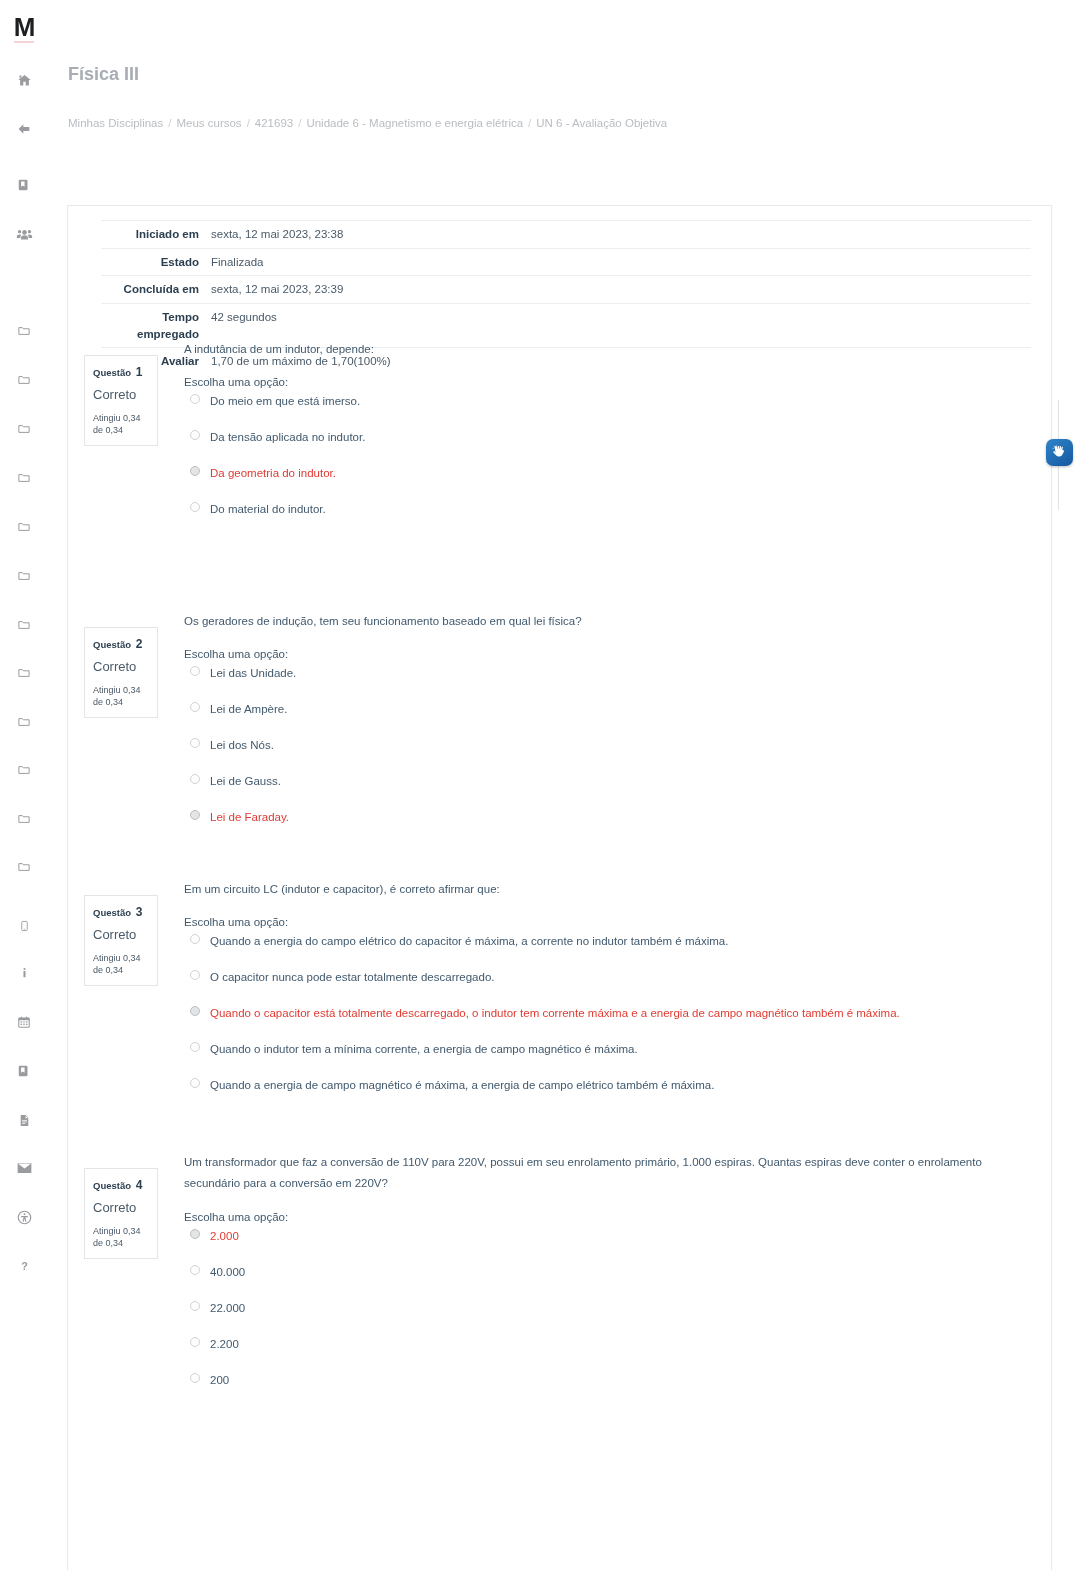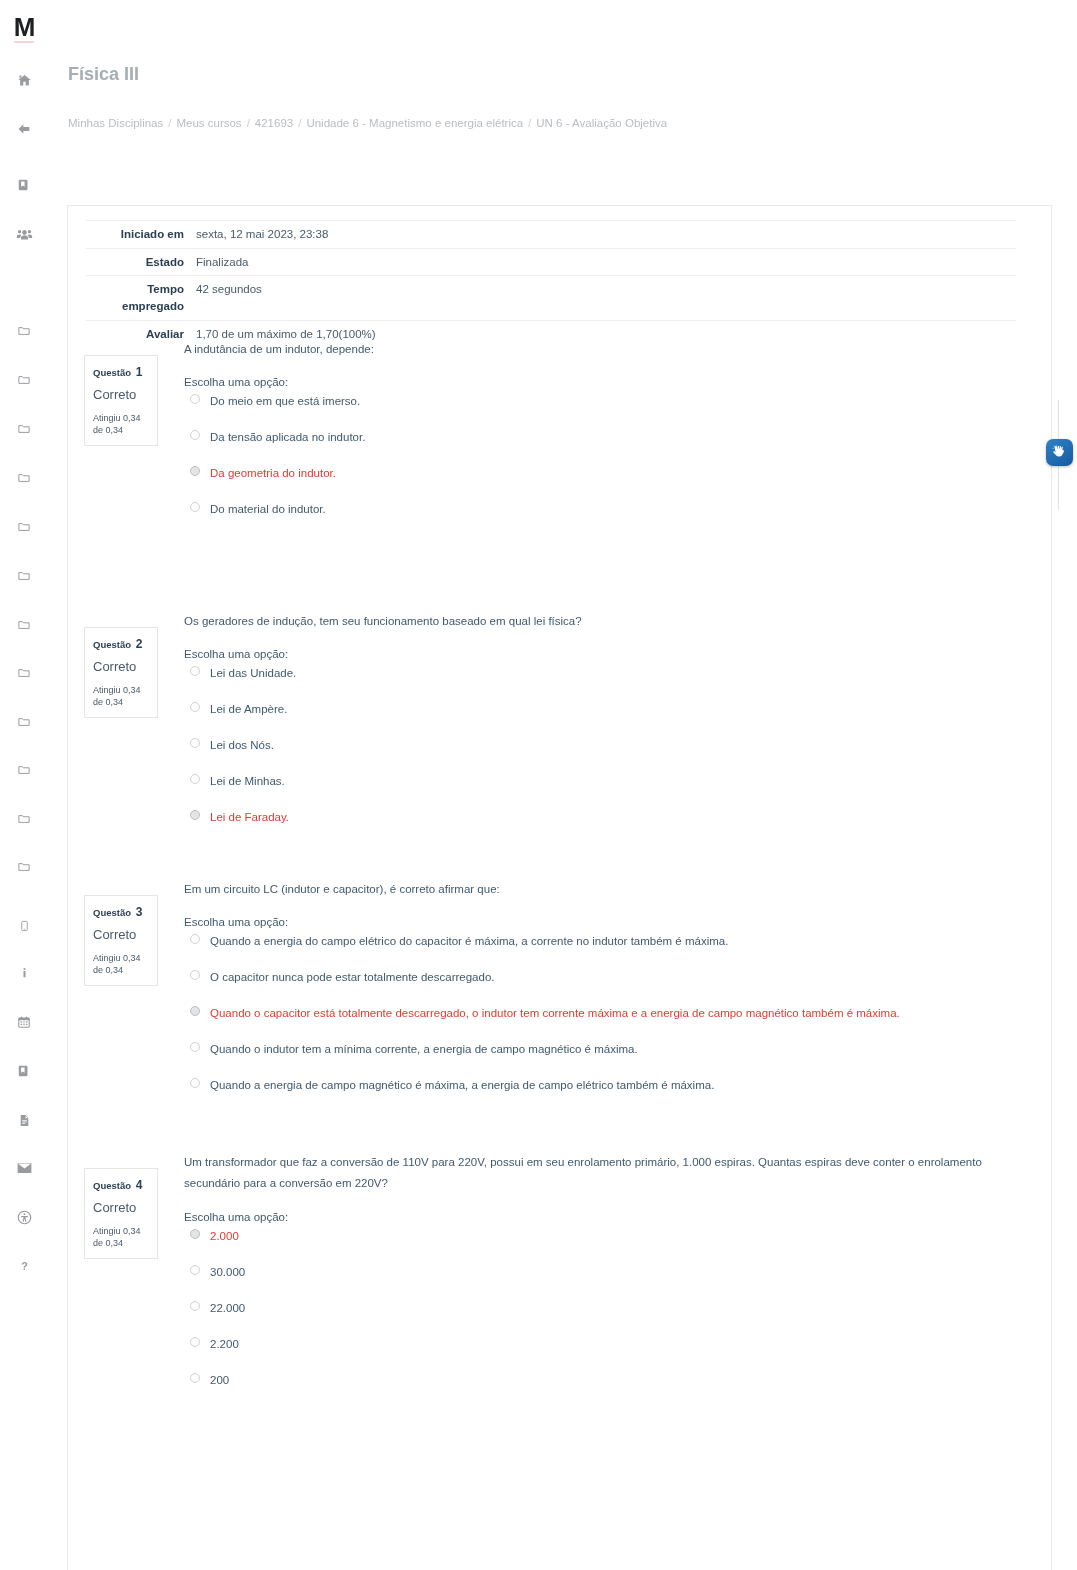--- a/index.html
+++ b/index.html
@@ -51,21 +51,21 @@
   
   #content-card {
     position:absolute; left:67px; top:205px;
     width:985px; height:1365px;
     background:#ffffff; border:1px solid #e7e9eb;
     border-bottom:none;
   }
 
   
   #summary-table {
-    position:absolute; left:18px; top:14px; width:930px;
+    position:absolute; left:33px; top:14px; width:930px;
     border-collapse:collapse; font-size:11.5px;
   }
   #summary-table td {
     border-top:1px solid #eceef0;
     padding:5px 0 5px 0; vertical-align:top;
   }
   #summary-table td.lbl {
     width:108px; text-align:right; font-weight:bold;
     color:#2b3f50; padding-right:10px;
     font-size:11.5px; line-height:1.45;
@@ -288,20 +288,24 @@
     <tbody id="summary-body">
         <tr>
           <td class="lbl">Iniciado em</td>
           <td class="val">sexta, 12 mai 2023, 23:38</td>
         </tr>
         <tr>
           <td class="lbl">Estado</td>
           <td class="val">Finalizada</td>
         </tr>
         <tr>
+          <td class="lbl">Concluída em</td>
+          <td class="val">sexta, 12 mai 2023, 23:39</td>
+        </tr>
+        <tr>
           <td class="lbl">Tempo empregado</td>
           <td class="val">42 segundos</td>
         </tr>
         <tr>
           <td class="lbl">Avaliar</td>
           <td class="val">1,70 de um máximo de 1,70(100%)</td>
         </tr>
       </tbody>
   </table>
   <div id="questions-host">
@@ -328,21 +332,21 @@
           <div class="qstate">Correto</div>
           <div class="qgrade">Atingiu 0,34 de 0,34</div>
         </div>
         <div class="qbody">
           <p class="qtext">Os geradores de indução, tem seu funcionamento baseado em qual lei física?</p>
           <p class="qprompt">Escolha uma opção:</p>
           <ul class="answers">
             <li class="ans"><span class="radio"></span><span class="ans-label">Lei das Unidade.</span></li>
             <li class="ans"><span class="radio"></span><span class="ans-label">Lei de Ampère.</span></li>
             <li class="ans"><span class="radio"></span><span class="ans-label">Lei dos Nós.</span></li>
-            <li class="ans"><span class="radio"></span><span class="ans-label">Lei de Minhas.</span></li>
+            <li class="ans"><span class="radio"></span><span class="ans-label">Lei de Gauss.</span></li>
             <li class="ans selected"><span class="radio"></span><span class="ans-label">Lei de Faraday.</span></li>
           </ul>
         </div>
       </div>
       <div class="question" style="top: 673px;">
         <div class="qinfo">
           <div class="qnum">Questão <b>3</b></div>
           <div class="qstate">Correto</div>
           <div class="qgrade">Atingiu 0,34 de 0,34</div>
         </div>
@@ -362,21 +366,21 @@
         <div class="qinfo">
           <div class="qnum">Questão <b>4</b></div>
           <div class="qstate">Correto</div>
           <div class="qgrade">Atingiu 0,34 de 0,34</div>
         </div>
         <div class="qbody">
           <p class="qtext">Um transformador que faz a conversão de 110V para 220V, possui em seu enrolamento primário, 1.000 espiras. Quantas espiras deve conter o enrolamento secundário para a conversão em 220V?</p>
           <p class="qprompt">Escolha uma opção:</p>
           <ul class="answers">
             <li class="ans selected"><span class="radio"></span><span class="ans-label">2.000</span></li>
-            <li class="ans"><span class="radio"></span><span class="ans-label">30.000</span></li>
+            <li class="ans"><span class="radio"></span><span class="ans-label">40.000</span></li>
             <li class="ans"><span class="radio"></span><span class="ans-label">22.000</span></li>
             <li class="ans"><span class="radio"></span><span class="ans-label">2.200</span></li>
             <li class="ans"><span class="radio"></span><span class="ans-label">200</span></li>
           </ul>
         </div>
       </div>
     </div>
 </div>
 
 <div id="a11y-rail"></div>

